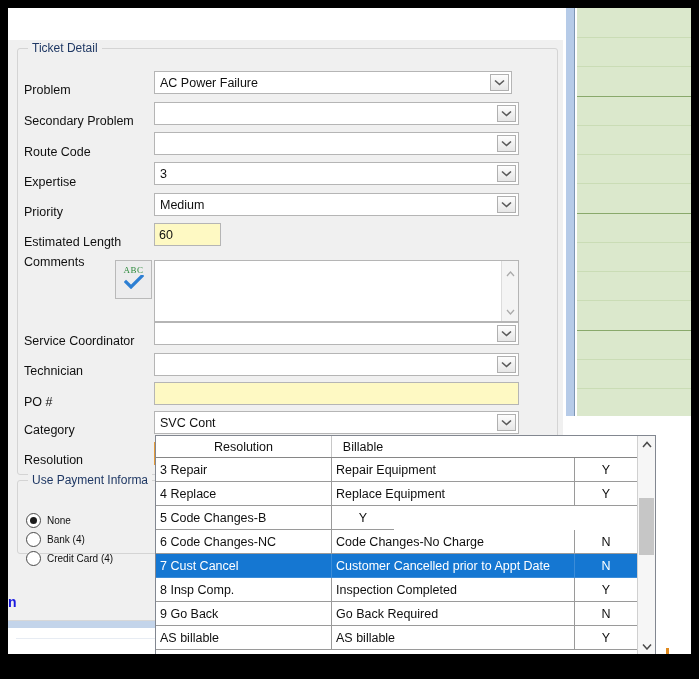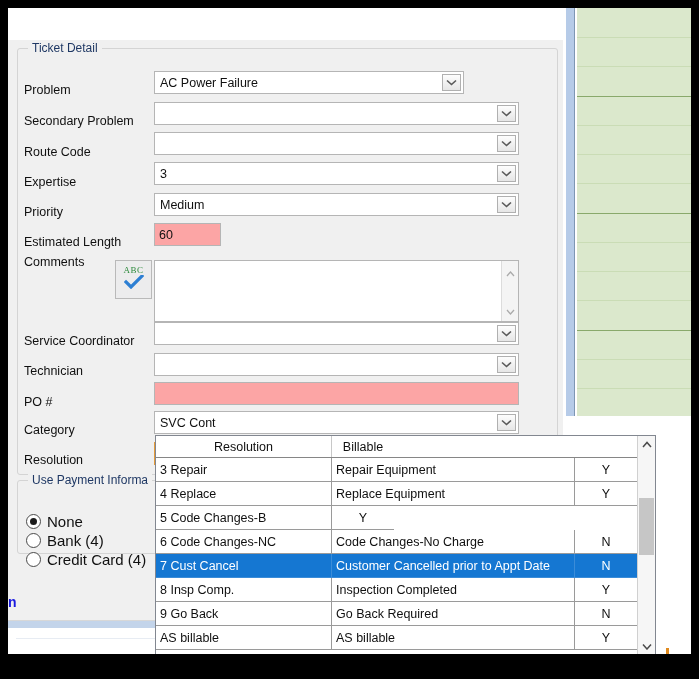--- a/index.html
+++ b/index.html
@@ -116,21 +116,21 @@
     box-sizing: border-box;
     display: flex;
     align-items: center;
     justify-content: center;
   }
   .chev svg { display: block; }
 
   
   .textbox {
     position: absolute;
-    background: #fca5a5;
+    background: #fef9c3;
     border: 1px solid #b5b5b5;
     box-sizing: border-box;
     font-size: 12.5px;
     color: #101010;
     display: flex;
     align-items: center;
     padding-left: 4px;
     overflow: hidden;
     white-space: nowrap;
   }
@@ -199,21 +199,21 @@
     line-height: 9px;
     font-family: "Liberation Serif", serif;
   }
 
   
   .radio-row {
     position: absolute;
     left: 18px;
     display: flex;
     align-items: center;
-    font-size: 15px;
+    font-size: 10px;
     color: #101010;
     white-space: nowrap;
   }
   .radio-mark {
     width: 13px;
     height: 13px;
     border: 1px solid #4a4a4a;
     border-radius: 50%;
     background: #ffffff;
     margin-right: 6px;
@@ -460,21 +460,21 @@
       <div class="field-label bold" style="top:134px">Expertise</div>
       <div class="field-label" style="top:164px">Priority</div>
       <div class="field-label" style="top:194px">Estimated Length</div>
       <div class="field-label" style="top:214px">Comments</div>
       <div class="field-label" style="top:293px">Service Coordinator</div>
       <div class="field-label" style="top:323px">Technician</div>
       <div class="field-label" style="top:354px">PO #</div>
       <div class="field-label bold" style="top:382px">Category</div>
       <div class="field-label" style="top:412px">Resolution</div>
 
-      <div class="combo" style="top:31px;width:310px">
+      <div class="combo" style="top:31px;width:358px">
         <span class="value">AC Power Failure</span>
         <span class="chev">
           <svg width="11" height="7" viewBox="0 0 11 7">
               <path d="M1 1.5 L5.5 5.5 L10 1.5" fill="none" stroke="#5a5a5a" stroke-width="1.6"></path>
             </svg>
         </span>
       </div>
 
       <div class="combo" style="top:62px;width:365px">
         <span class="value"></span>

